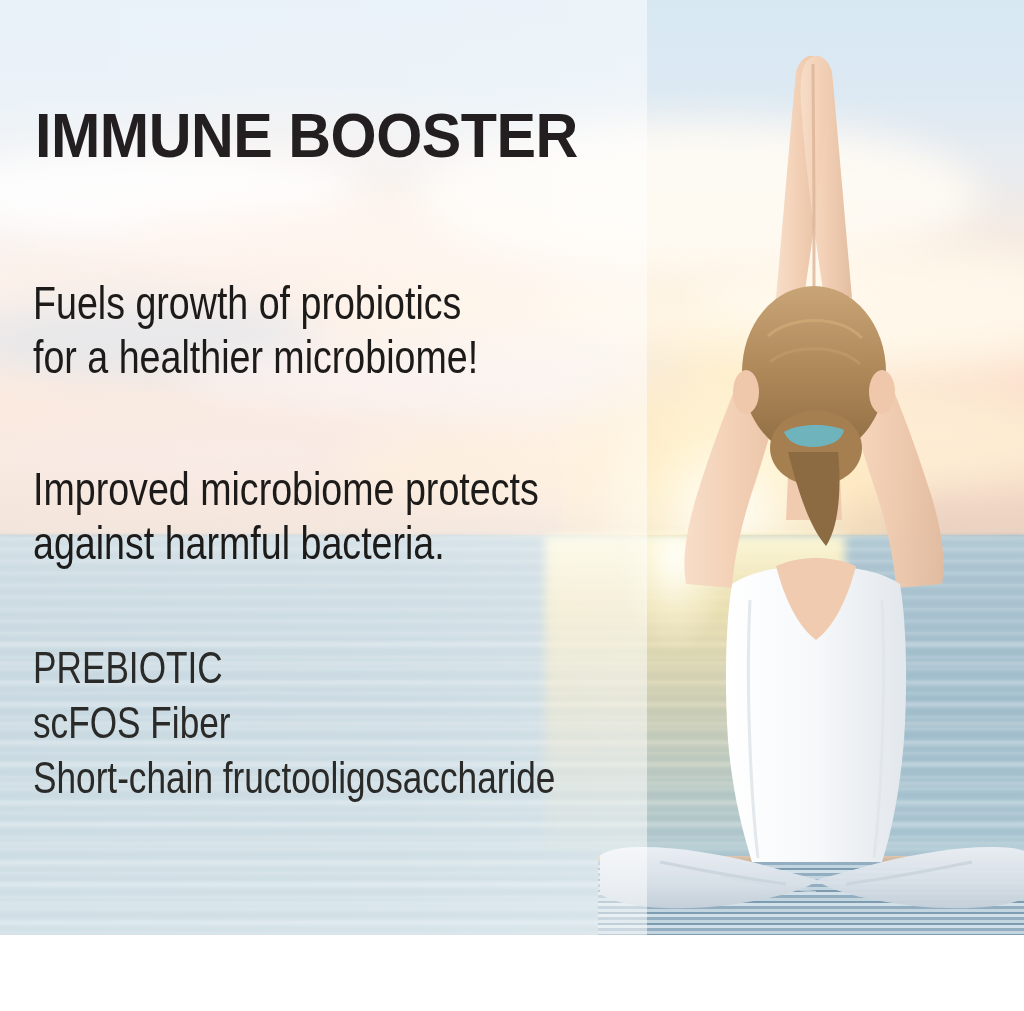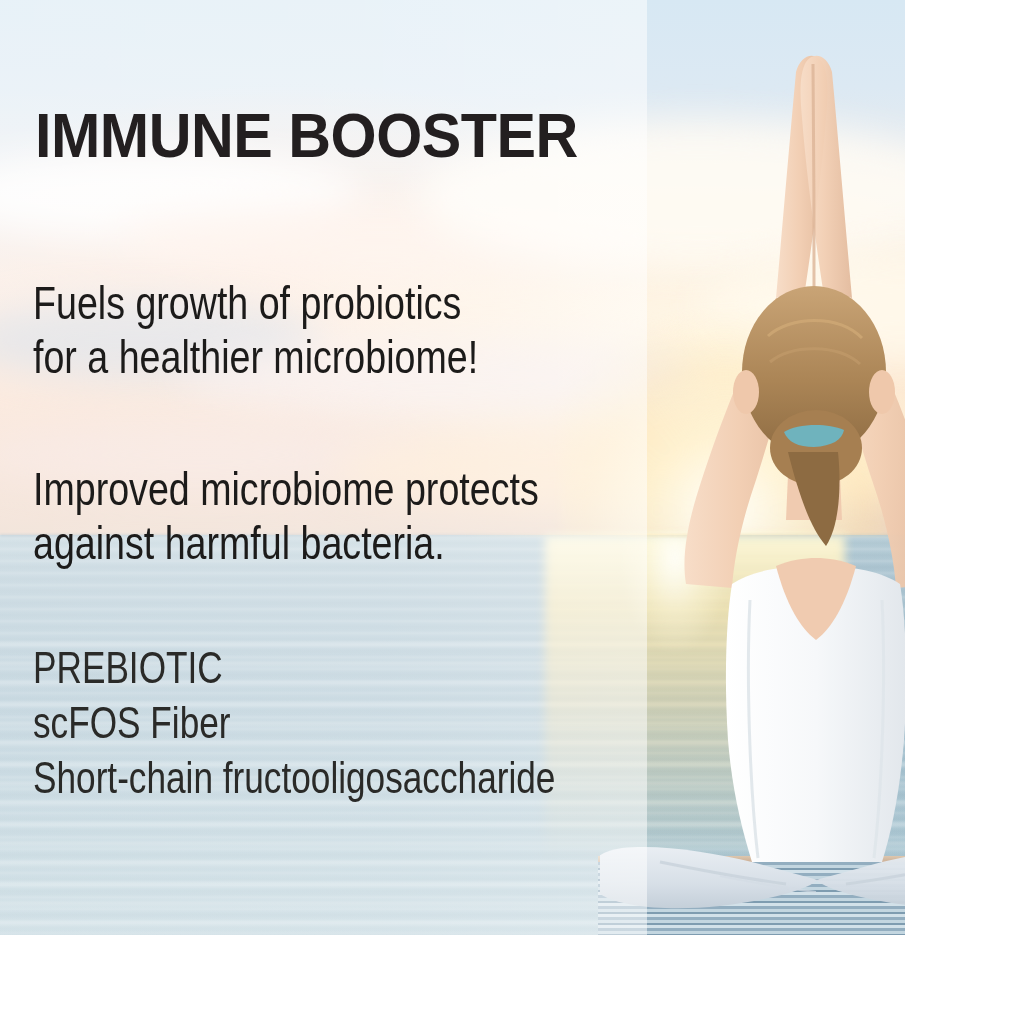--- a/index.html
+++ b/index.html
@@ -4,21 +4,21 @@
 <style>
   html,body{margin:0;padding:0;background:#fff;}
   body{
     font-family:"Liberation Sans", sans-serif;
     -webkit-font-smoothing:antialiased;
   }
 
   
   .canvas{
     position:relative;
-    width:905px;
+    width:1024px;
     height:1011px;
     overflow:hidden;
     background:#6d28d9;
   }
 
   
   .scene{
     position:absolute;
     left:0; top:0;
     width:1024px;

